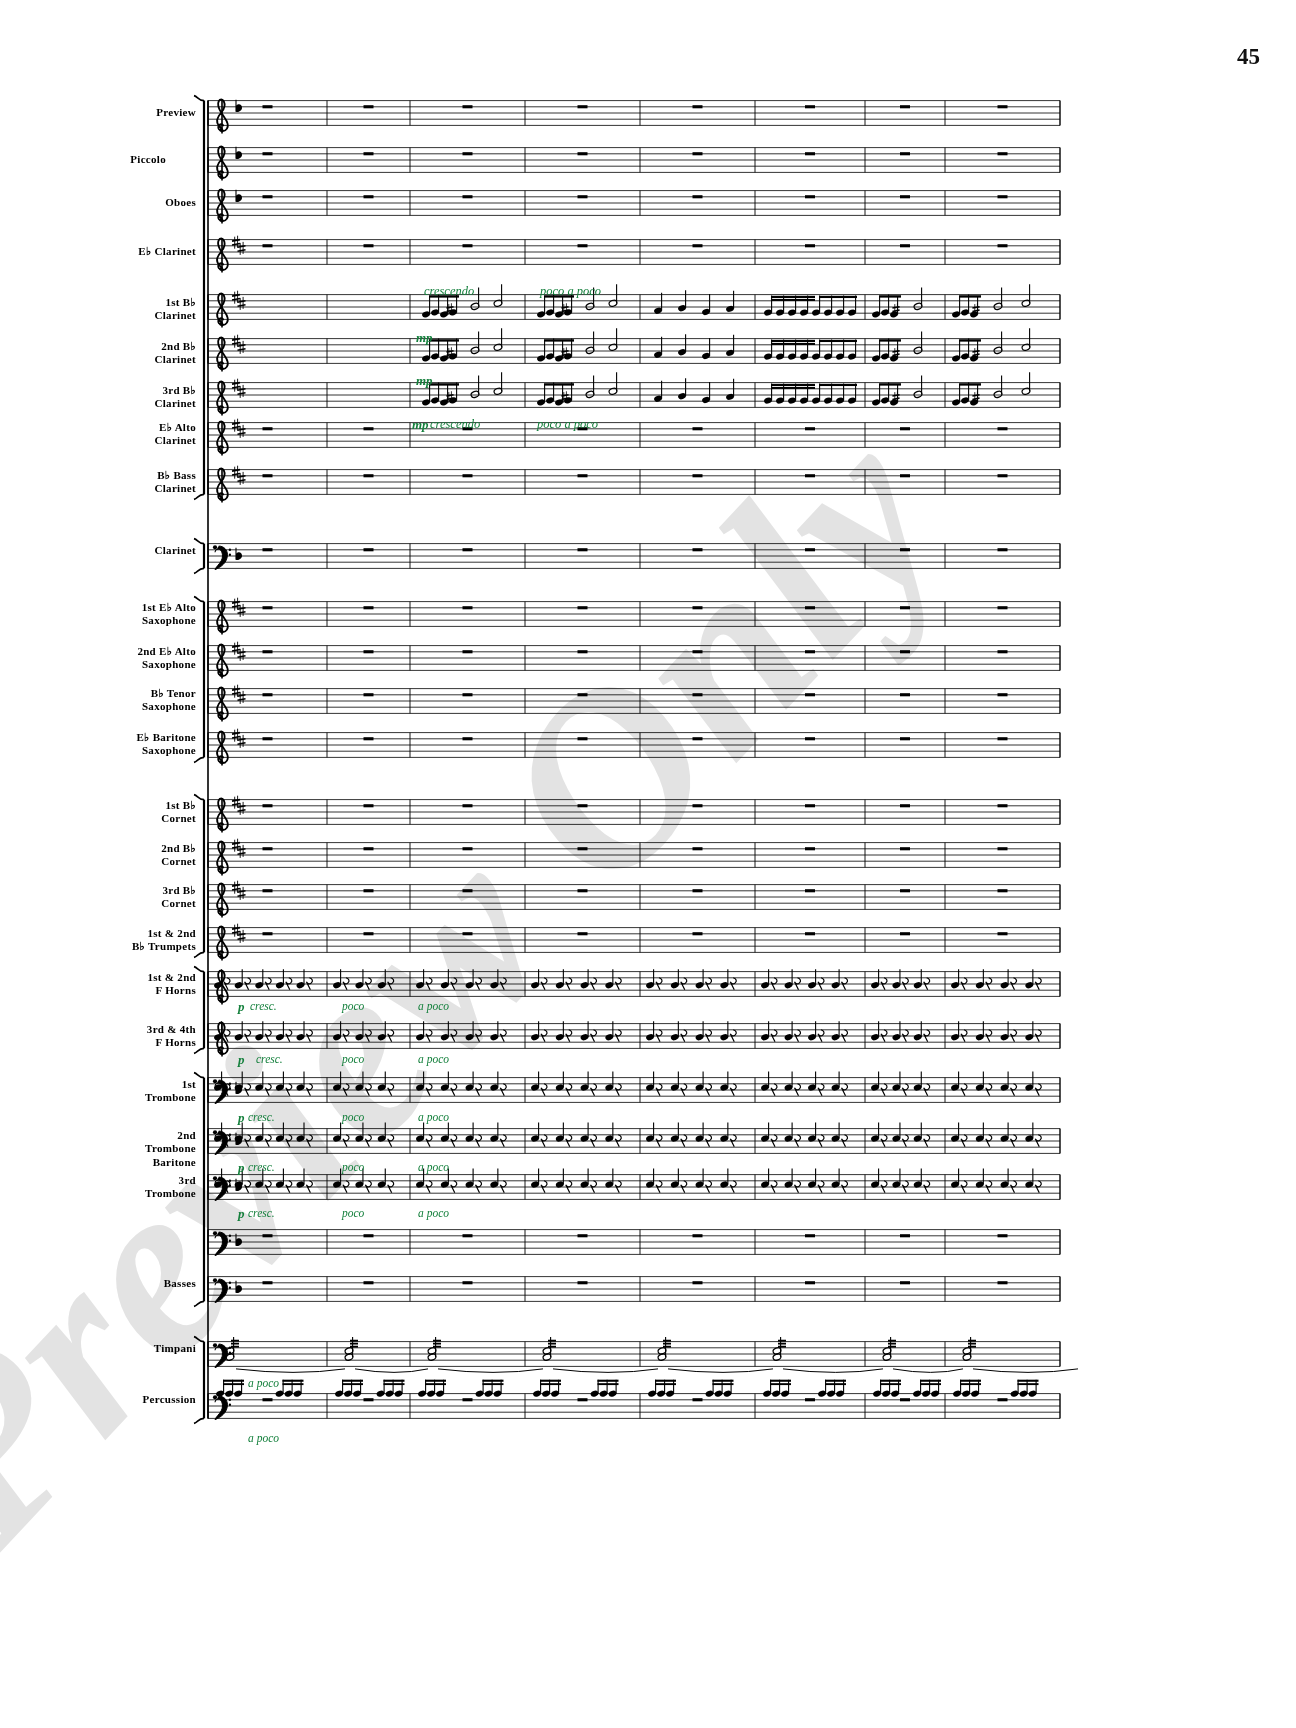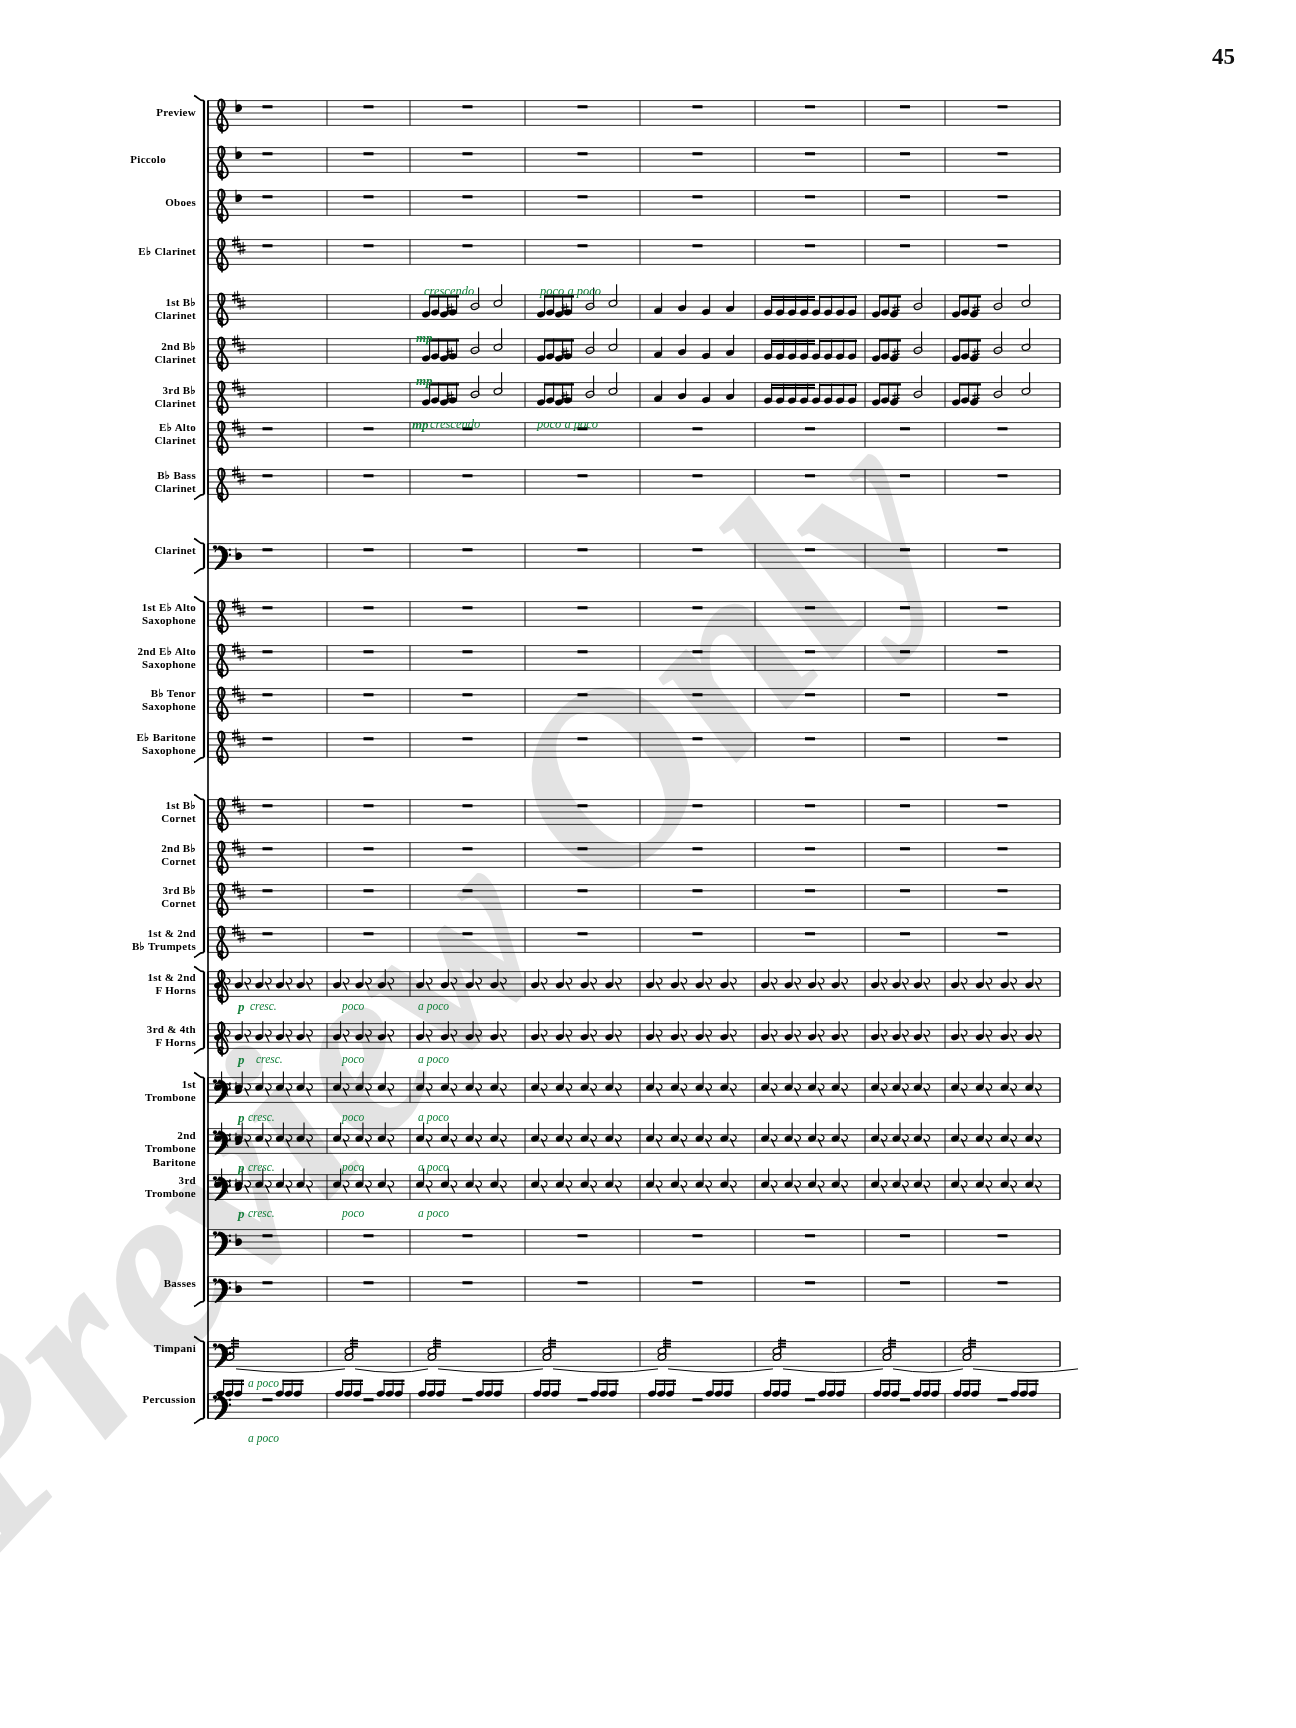--- a/index.html
+++ b/index.html
@@ -34,21 +34,21 @@
     color: #e3e3e3;
     transform: rotate(-47deg);
     transform-origin: left bottom;
     white-space: nowrap;
     letter-spacing: 2px;
   }
 
   
   #page-number {
     position: absolute;
-    right: 61px;
+    right: 36px;
     top: 44px;
     font-size: 23px;
     font-weight: 700;
     font-family: "Liberation Serif", serif;
     color: #111;
     z-index: 10;
   }
 
   
   #score {

